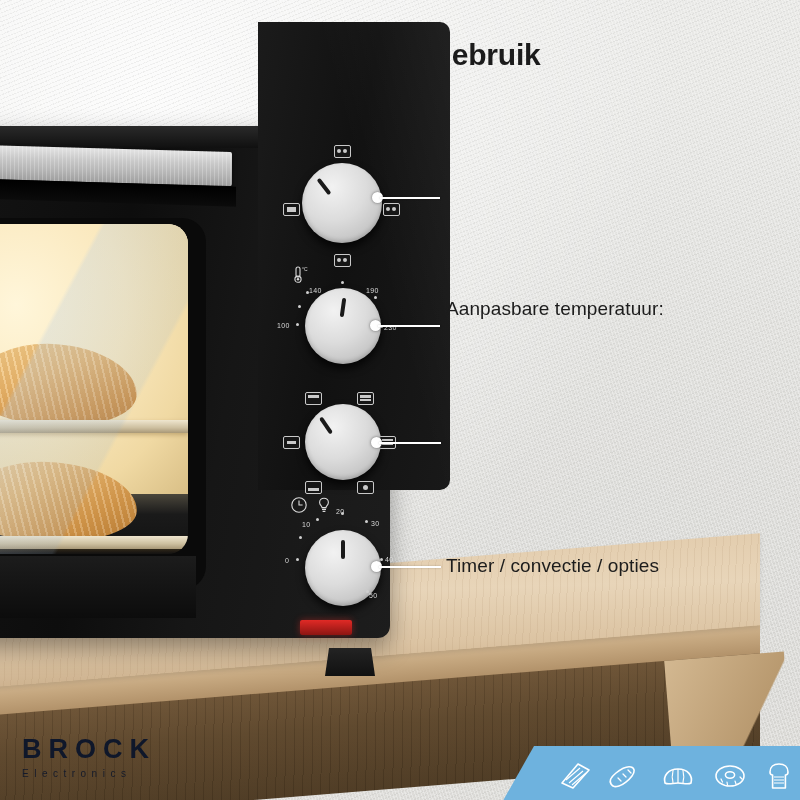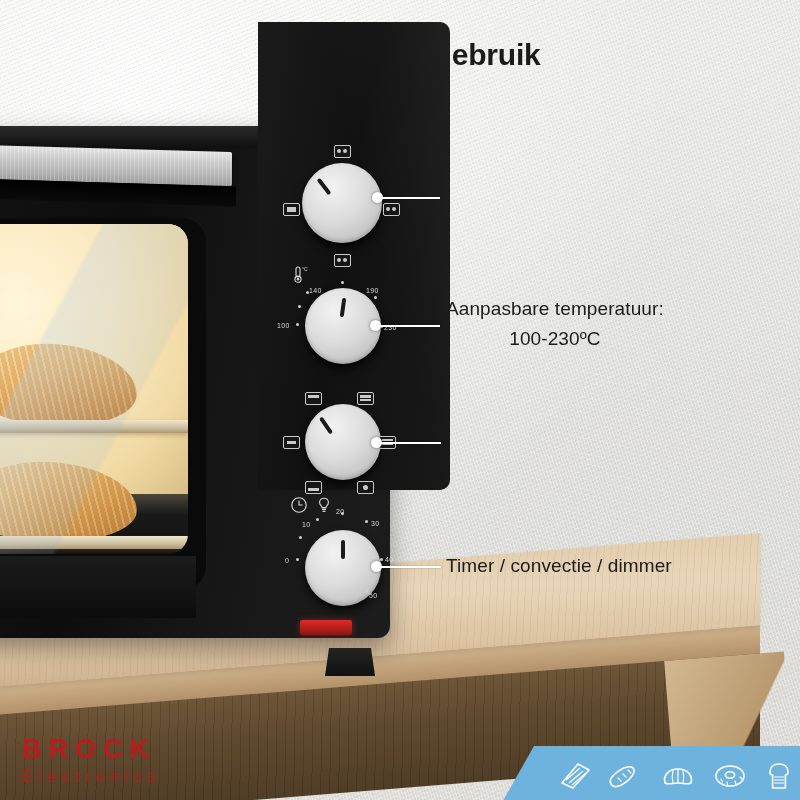--- a/index.html
+++ b/index.html
@@ -191,24 +191,24 @@
     box-shadow:0 0 2px rgba(0,0,0,.25);
   }
   .callout{
     position:absolute;color:#1c1c1c;font-size:19px;line-height:30px;
     letter-spacing:.1px;white-space:nowrap;
   }
   .callout.center{text-align:center;}
 
   
   .logo{
-    position:absolute;left:22px;top:736px;color:#b91c1c;
+    position:absolute;left:22px;top:736px;color:#0f172a;
   }
   .logo-main{font-size:27px;font-weight:bold;letter-spacing:7px;line-height:1;}
-  .logo-sub{font-size:16px;letter-spacing:5.5px;margin-top:5px;opacity:.92;}
+  .logo-sub{font-size:10px;letter-spacing:5.5px;margin-top:5px;opacity:.92;}
   .blue-band{
     position:absolute;left:500px;top:746px;width:320px;height:60px;
     background:#6eb2de;
     clip-path:polygon(34px 0,320px 0,320px 60px,0 60px);
   }
   .food-icons{
     position:absolute;left:556px;top:752px;width:240px;height:48px;
     display:flex;align-items:center;justify-content:space-between;
   }
   .food-icons svg{display:block;}
@@ -292,21 +292,20 @@
   <div class="tick" style="left:296px;top:323px;"></div>
   <div class="tick" style="left:298px;top:305px;"></div>
   <div class="tick" style="left:306px;top:291px;"></div>
   <div class="tick" style="left:341px;top:281px;"></div>
   <div class="tick" style="left:374px;top:296px;"></div>
   <div class="tick" style="left:380px;top:325px;"></div>
   <div class="conn-dot" style="left:370px;top:320px;"></div>
   <div class="connector" style="left:378px;top:325px;width:62px;"></div>
   <div class="callout center" style="left:446px;top:294px;">
     <div>Aanpasbare temperatuur:</div>
-    <div>100-230ºC</div>
   </div>
 
   <div class="knob" style="left:305px;top:404px;width:76px;height:76px;">
     <div class="knob-mark" style="left:19px;top:12px;transform:rotate(-34deg);"></div>
   </div>
   <div class="mini-icon" style="left:305px;top:392px;">
     <i style="left:2px;top:2px;width:11px;height:3px;"></i>
   </div>
   <div class="mini-icon" style="left:357px;top:392px;">
     <i style="left:2px;top:2px;width:11px;height:3px;"></i>
@@ -351,21 +350,21 @@
   <span class="tick-label" style="left:369px;top:592px;">50</span>
   <div class="tick" style="left:296px;top:558px;"></div>
   <div class="tick" style="left:299px;top:536px;"></div>
   <div class="tick" style="left:316px;top:518px;"></div>
   <div class="tick" style="left:341px;top:512px;"></div>
   <div class="tick" style="left:365px;top:520px;"></div>
   <div class="tick" style="left:380px;top:558px;"></div>
   <div class="tick" style="left:366px;top:590px;"></div>
   <div class="conn-dot" style="left:371px;top:561px;"></div>
   <div class="connector" style="left:379px;top:566px;width:62px;"></div>
-  <div class="callout" style="left:446px;top:551px;">Timer / convectie / dimmer</div>
+  <div class="callout" style="left:446px;top:551px;">Timer / convectie / opties</div>
 
   <div class="redlight"></div>
   <div class="foot"></div>
 
   <div class="logo">
     <div class="logo-main">BROCK</div>
     <div class="logo-sub">Electronics</div>
   </div>
 
   <div class="blue-band"></div>

